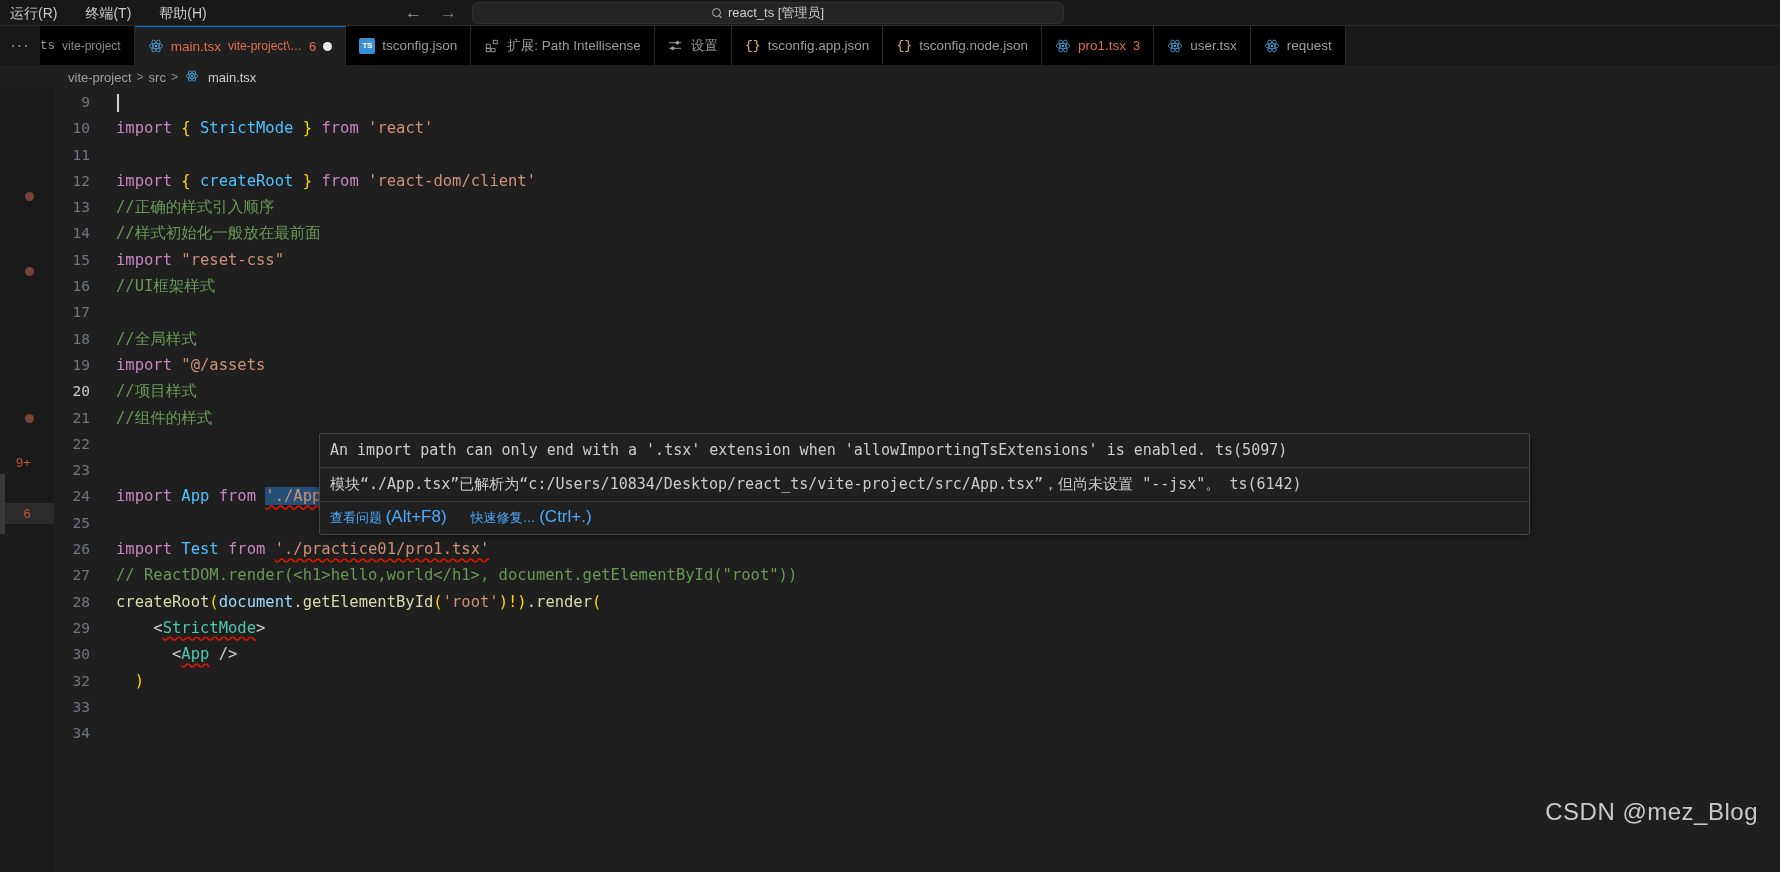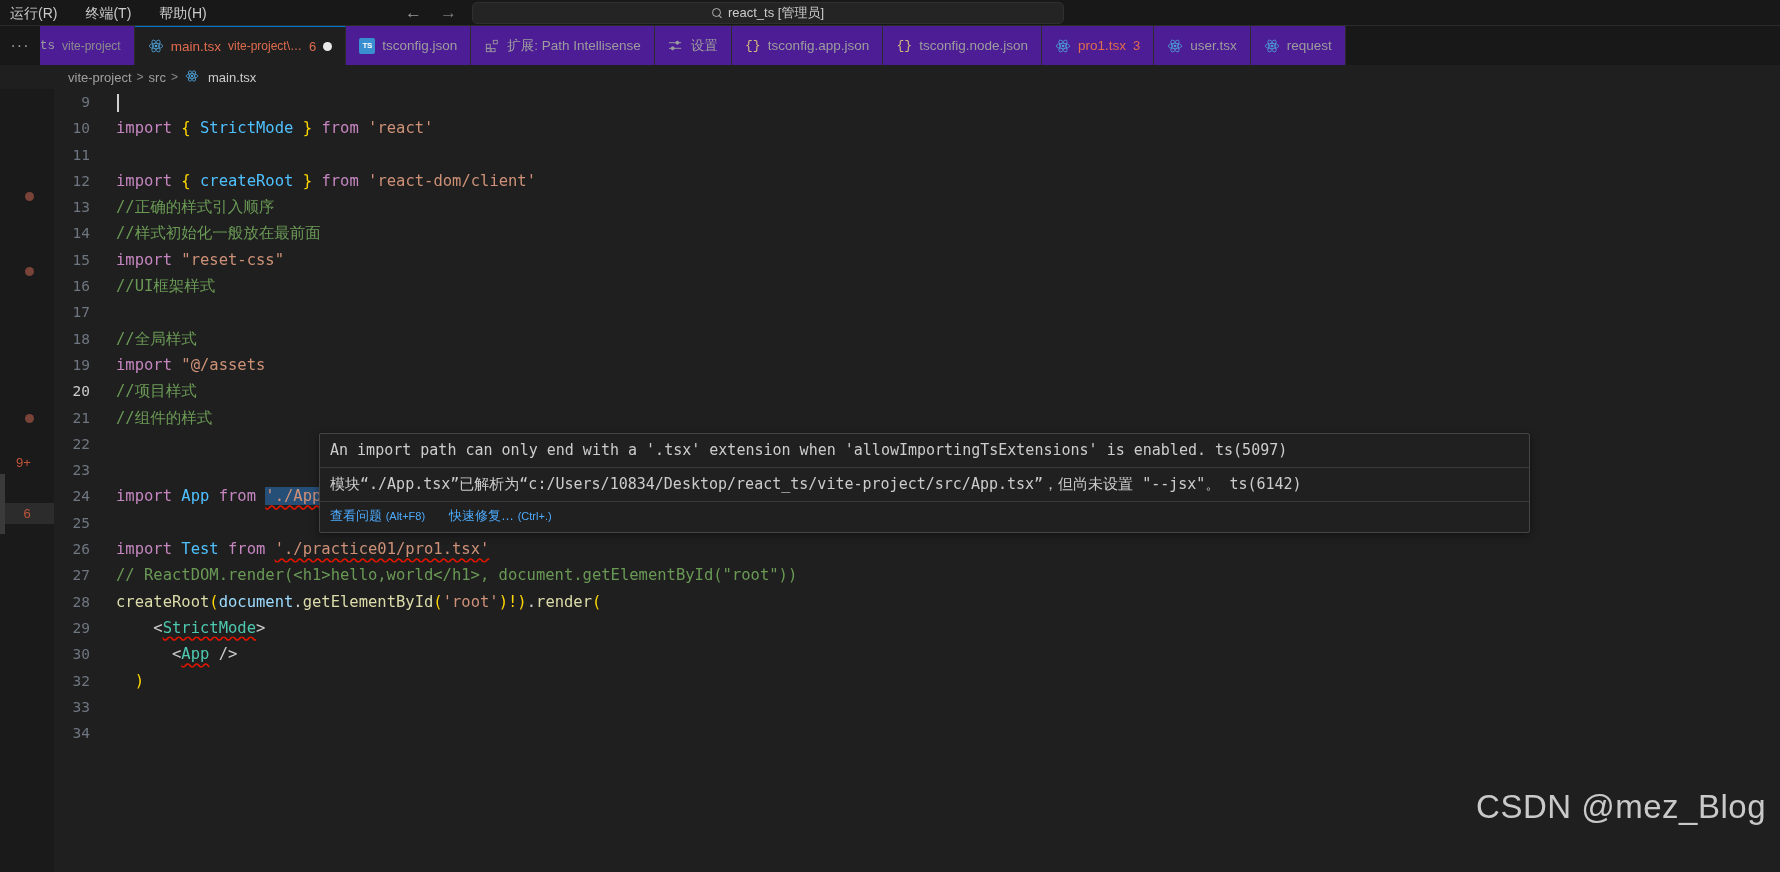--- a/index.html
+++ b/index.html
@@ -49,21 +49,21 @@
   .tabbar{
     height:39px; background:#181818; display:flex; align-items:stretch;
     overflow:hidden; position:relative;
   }
   .tab-more{
     width:40px; display:flex; align-items:center; justify-content:center;
     color:#9d9d9d; font-size:16px; letter-spacing:1px; flex:none;
   }
   .tab{
     display:flex; align-items:center; gap:7px; padding:0 13px;
-    border-right:1px solid #2b2b2b; background:#4c1d95; flex:none;
+    border-right:1px solid #2b2b2b; background:#000000; flex:none;
     font-size:13.5px; color:#9d9d9d; white-space:nowrap; position:relative;
     height:39px;
   }
   .tab.active{
     background:#1f1f1f; color:#ffffff; border-top:1px solid #0078d4;
   }
   .tab.active::before{
     content:""; position:absolute; left:0; right:0; top:-1px; height:1px; background:#0078d4;
   }
   .tab .tablabel{ font-size:13.5px; }
@@ -166,29 +166,29 @@
     border-bottom:1px solid #3a3a3a; white-space:nowrap; overflow:hidden;
   }
   .hrow.last{ border-bottom:1px solid #3a3a3a; }
   .hrow .code-module{ color:#4fc1ff; }
   .hrow .code-path{ color:#ce9178; }
   .hactions{
     padding:5px 10px 7px 10px; display:flex; align-items:center; gap:24px;
     font-family:"Liberation Sans", sans-serif;
   }
   .hlink{ font-size:13px; color:#4daafc; cursor:pointer; }
-  .hlink .kbd{ font-size:11px; }
+  .hlink .kbd{ font-size:17px; }
   .left-hint{
     position:absolute; left:0px; top:385px; width:5px; height:60px; background:#3a3a3a;
   }
 
   
   .watermark{
-    position:absolute; right:14px; bottom:46px;
-    font-size:33px; color:#d8d8d8; opacity:.92;
+    position:absolute; right:22px; bottom:46px;
+    font-size:24px; color:#d8d8d8; opacity:.92;
     font-family:"Liberation Sans", sans-serif; letter-spacing:.5px;
     pointer-events:none;
   }
 </style>
 </head>
 <body>
 
 <div class="app">
 
   <div class="titlebar">

